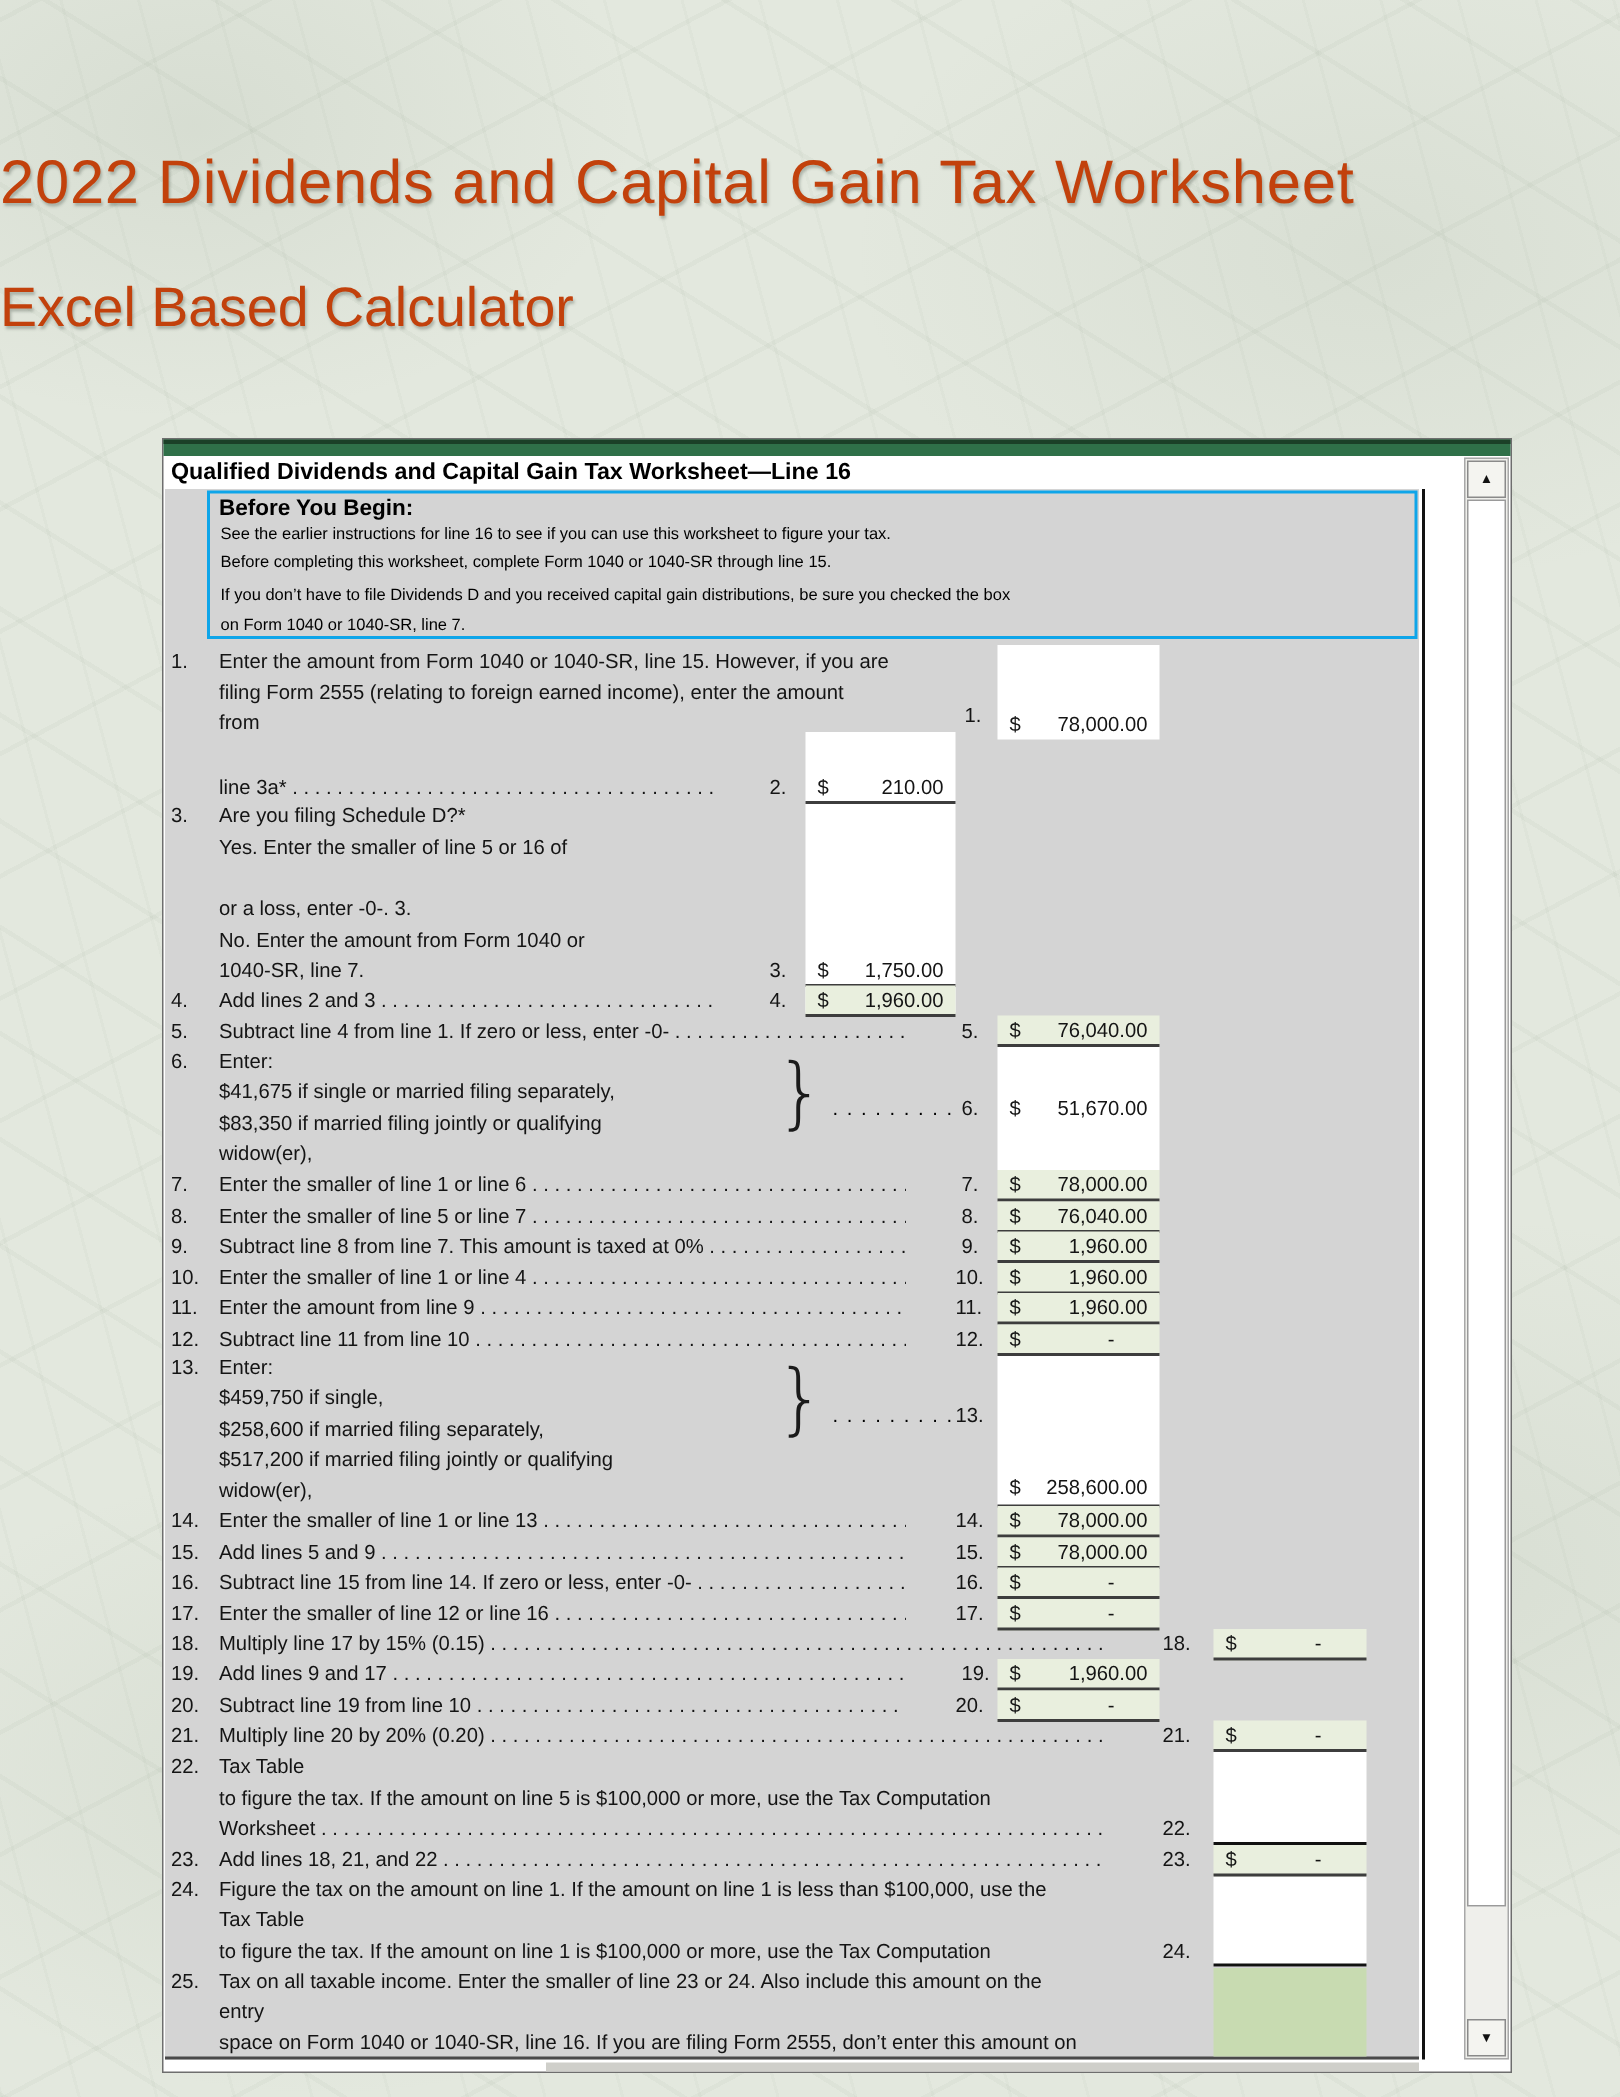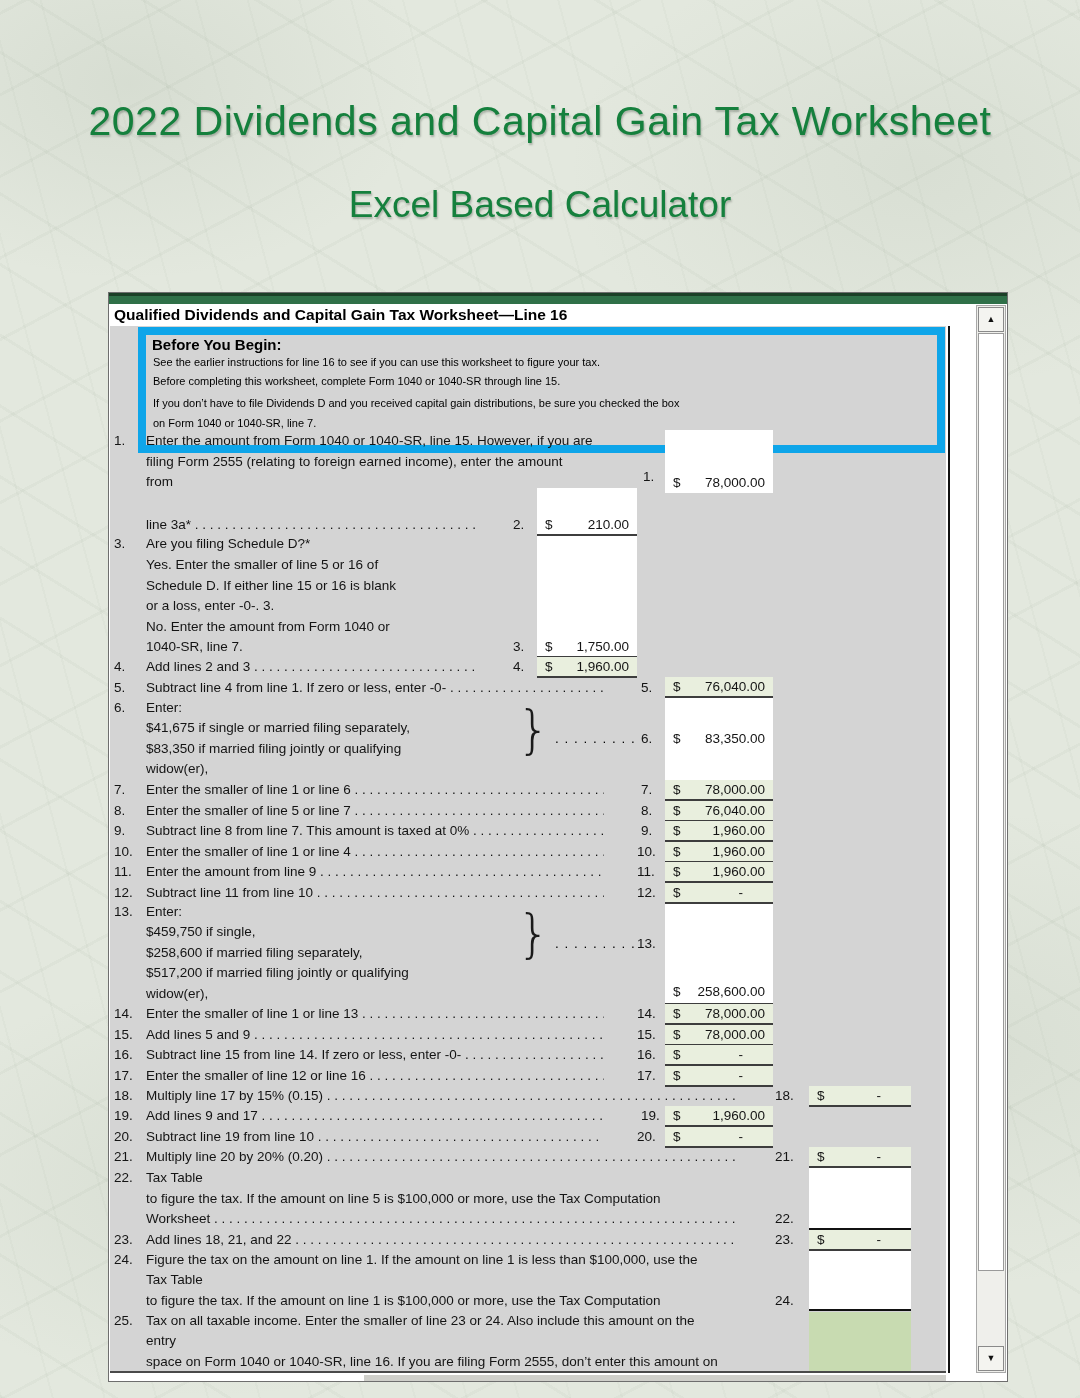--- a/index.html
+++ b/index.html
@@ -10,36 +10,36 @@
       radial-gradient(420px 280px at 12% 6%, rgba(140,155,135,.14), transparent 70%),
       radial-gradient(500px 320px at 85% 12%, rgba(140,155,135,.12), transparent 70%),
       radial-gradient(460px 300px at 20% 85%, rgba(140,155,135,.13), transparent 70%),
       radial-gradient(520px 340px at 90% 75%, rgba(140,155,135,.12), transparent 70%),
       repeating-linear-gradient(32deg, rgba(110,130,105,.05) 0 3px, transparent 3px 60px),
       repeating-linear-gradient(-28deg, rgba(110,130,105,.05) 0 3px, transparent 3px 72px),
       repeating-linear-gradient(75deg, rgba(110,130,105,.04) 0 2px, transparent 2px 50px),
       #e3e8de;
   }
   .title1,.title2{
-    position:absolute;left:0;right:0;text-align:center;color:#15803d;
+    position:absolute;left:0;right:0;color:#c2410c;
     text-shadow:1px 2px 2px rgba(70,80,68,.35);
   }
   .title1{top:98px;font-size:41px;letter-spacing:.5px}
   .title2{top:184px;font-size:37px}
 
   .sheet{
     position:absolute;left:108px;top:292px;width:900px;height:1090px;
     background:#fff;border:1px solid #6e6e6e;box-sizing:border-box;
   }
   .strip{position:absolute;left:0;top:0;right:0;height:11px;background:#2f7048;border-top:3px solid #1b4027;box-sizing:border-box}
   .shead{position:absolute;left:5px;top:13px;font-size:15.5px;font-weight:bold;color:#000;white-space:pre}
   .gray{position:absolute;left:1px;top:33px;width:836px;height:1047px;background:#d4d4d4;border-bottom:2px solid #4a4a4a;box-sizing:border-box}
   .bstrip{position:absolute;left:255px;top:1082px;width:582px;height:6px;background:#cfcfca}
 
-  .byb{position:absolute;left:29px;top:34px;width:807px;height:126px;border:8px solid #0ea5e9;background:#d4d4d4;box-sizing:border-box}
+  .byb{position:absolute;left:29px;top:34px;width:807px;height:99px;border:2px solid #0ea5e9;background:#d4d4d4;box-sizing:border-box}
   .byb .bt{position:absolute;left:6px;top:1px;font-size:15px;font-weight:bold;white-space:pre}
   .byb .bl{position:absolute;left:7px;font-size:11px;white-space:pre}
 
   .tl{position:absolute;left:5px;width:800px;height:19px;line-height:19px;font-size:13.5px;color:#141414;white-space:pre;overflow:hidden}
   .tl .n{display:inline-block;width:32px}
   .wb{width:362px}.wc{width:490px}.wd{width:624px}
 
   .cl{position:absolute;font-size:13.5px;height:19px;line-height:19px;color:#141414;white-space:pre}
   .dotmid{position:absolute;font-size:13.5px;letter-spacing:1px;width:80px;overflow:hidden;white-space:pre;height:19px;line-height:19px}
   .brace{position:absolute;font-size:52px;font-weight:200;color:#1a1a1a;font-family:"DejaVu Sans",sans-serif}
@@ -79,21 +79,21 @@
   <div class="blk bgw" style="left:428px;top:195px;width:100px;height:187px"></div>
   <div class="blk bgw" style="left:556px;top:137px;width:108px;height:63px">
     <div class="vrow" style="bottom:1px">
         <span class="cur">$</span>
         <span class="amt">78,000.00</span>
       </div>
   </div>
   <div class="blk bgw" style="left:556px;top:404px;width:108px;height:83px">
     <div class="vrow" style="top:32px">
         <span class="cur">$</span>
-        <span class="amt">83,350.00</span>
+        <span class="amt">51,670.00</span>
       </div>
   </div>
   <div class="blk bgw ul" style="left:556px;top:610px;width:108px;height:102px">
     <div class="vrow" style="bottom:2px">
         <span class="cur">$</span>
         <span class="amt">258,600.00</span>
       </div>
   </div>
   <div class="blk bgw" style="left:700px;top:874px;width:102px;height:63px;border-bottom:2px solid #111"></div>
   <div class="blk bgw" style="left:700px;top:957px;width:102px;height:61px;border-bottom:2px solid #111"></div>
@@ -205,21 +205,20 @@
   <div class="brace" style="left:408px;top:610px">}</div>
   <div class="dotmid" style="left:446px;top:436px">. . . . . . . . . . . .</div>
   <div class="dotmid" style="left:446px;top:641px">. . . . . . . . . . . .</div>
 
   <div class="tl" style="top:138px"><span class="n">1.</span><span>Enter the amount from Form 1040 or 1040-SR, line 15. However, if you are</span></div>
   <div class="tl" style="top:159px"><span class="n"></span><span>filing Form 2555 (relating to foreign earned income), enter the amount</span></div>
   <div class="tl" style="top:179px"><span class="n"></span><span>from</span></div>
   <div class="tl wb" style="top:222px"><span class="n"></span><span>line 3a* . . . . . . . . . . . . . . . . . . . . . . . . . . . . . . . . . . . . . . . . . . . . . . . . . .</span></div>
   <div class="tl" style="top:241px"><span class="n">3.</span><span>Are you filing Schedule D?*</span></div>
   <div class="tl" style="top:262px"><span class="n"></span><span>Yes. Enter the smaller of line 5 or 16 of</span></div>
-  <div class="tl" style="top:283px"><span class="n"></span><span>Schedule D. If either line 15 or 16 is blank</span></div>
   <div class="tl" style="top:303px"><span class="n"></span><span>or a loss, enter -0-. 3.</span></div>
   <div class="tl" style="top:324px"><span class="n"></span><span>No. Enter the amount from Form 1040 or</span></div>
   <div class="tl wb" style="top:344px"><span class="n"></span><span>1040-SR, line 7.</span></div>
   <div class="tl wb" style="top:364px"><span class="n">4.</span><span>Add lines 2 and 3 . . . . . . . . . . . . . . . . . . . . . . . . . . . . . . . . . . . . . . . . . . . . . . . . . .</span></div>
   <div class="tl wc" style="top:385px"><span class="n">5.</span><span>Subtract line 4 from line 1. If zero or less, enter -0- . . . . . . . . . . . . . . . . . . . . . . . . . . . . . .</span></div>
   <div class="tl" style="top:405px"><span class="n">6.</span><span>Enter:</span></div>
   <div class="tl" style="top:425px"><span class="n"></span><span>$41,675 if single or married filing separately,</span></div>
   <div class="tl" style="top:446px"><span class="n"></span><span>$83,350 if married filing jointly or qualifying</span></div>
   <div class="tl" style="top:466px"><span class="n"></span><span>widow(er),</span></div>
   <div class="tl wc" style="top:487px"><span class="n">7.</span><span>Enter the smaller of line 1 or line 6 . . . . . . . . . . . . . . . . . . . . . . . . . . . . . . . . . . . . . . . .</span></div>

